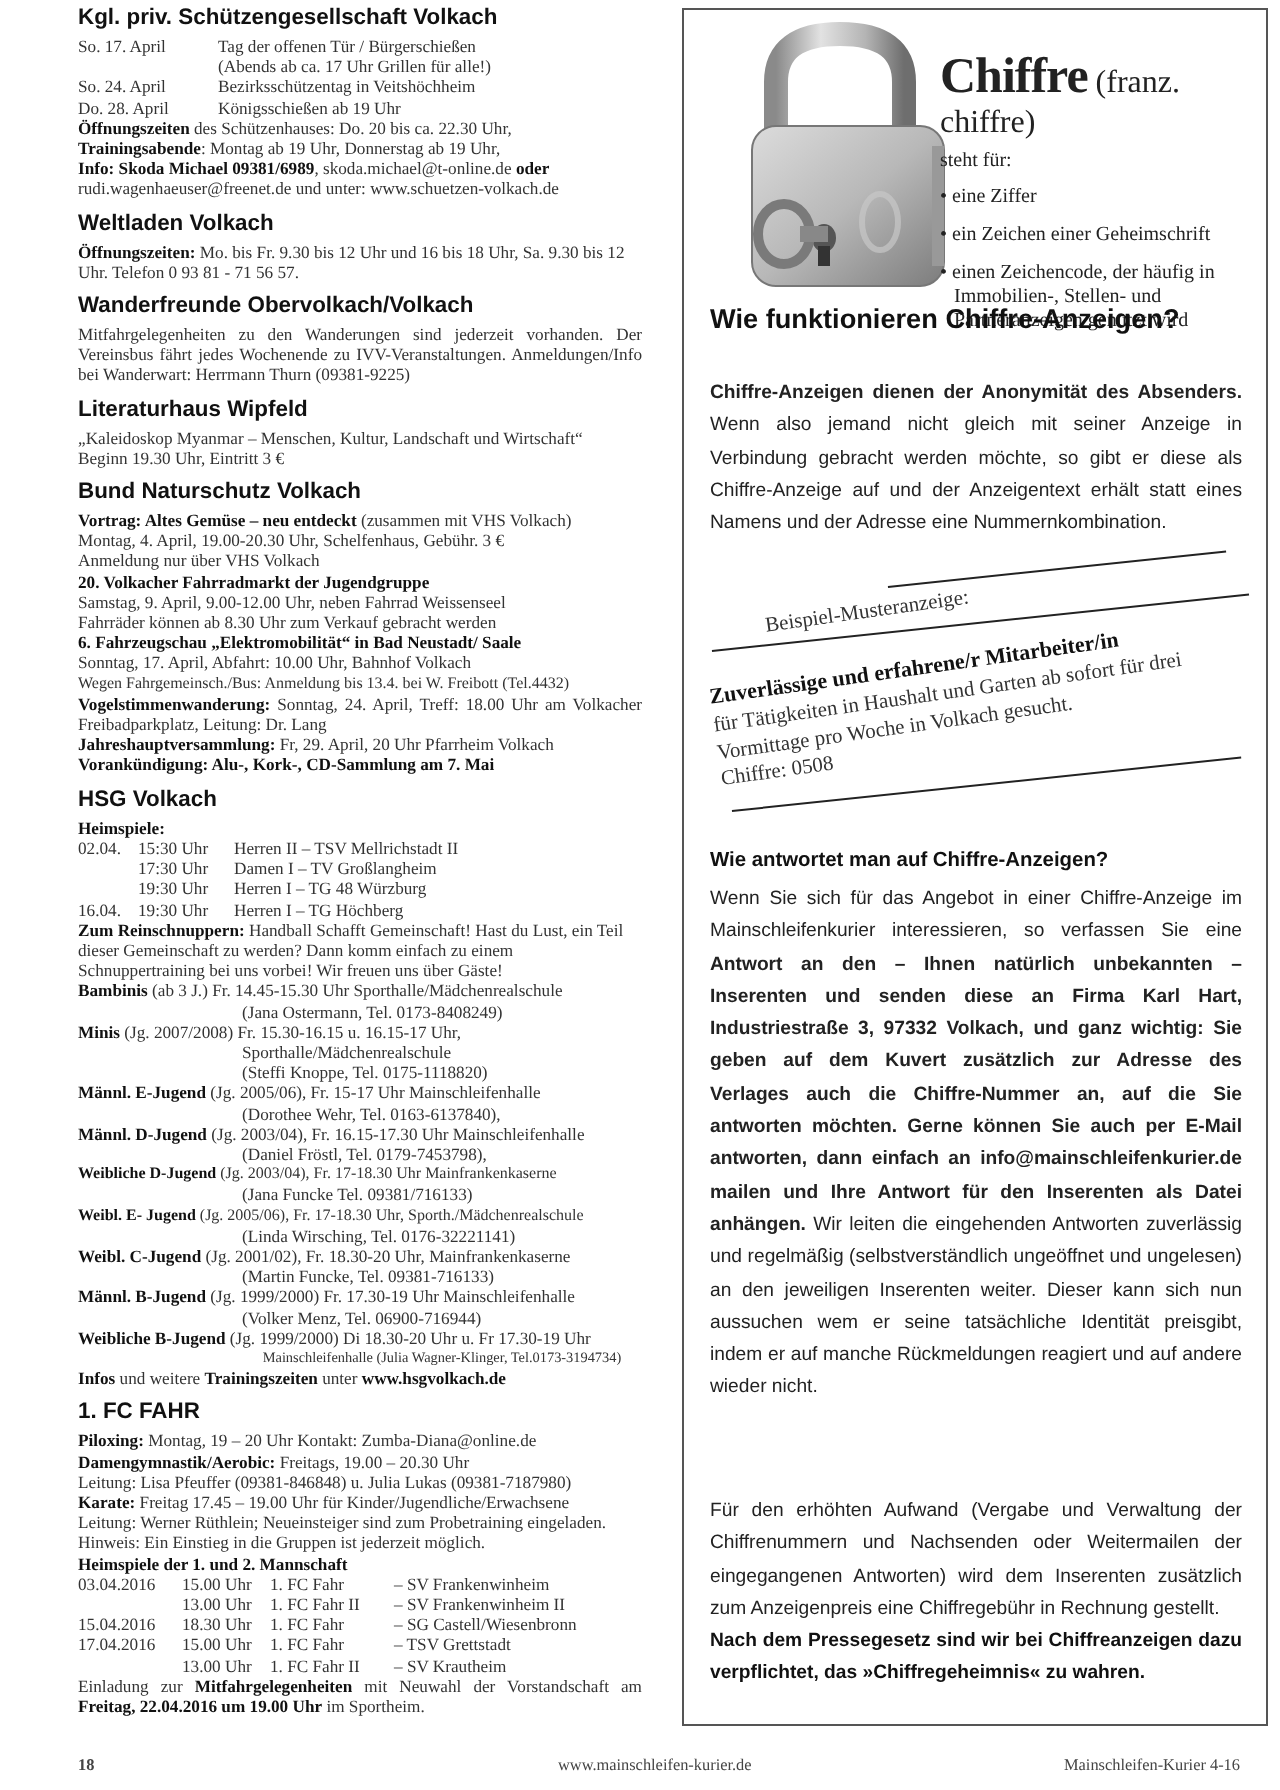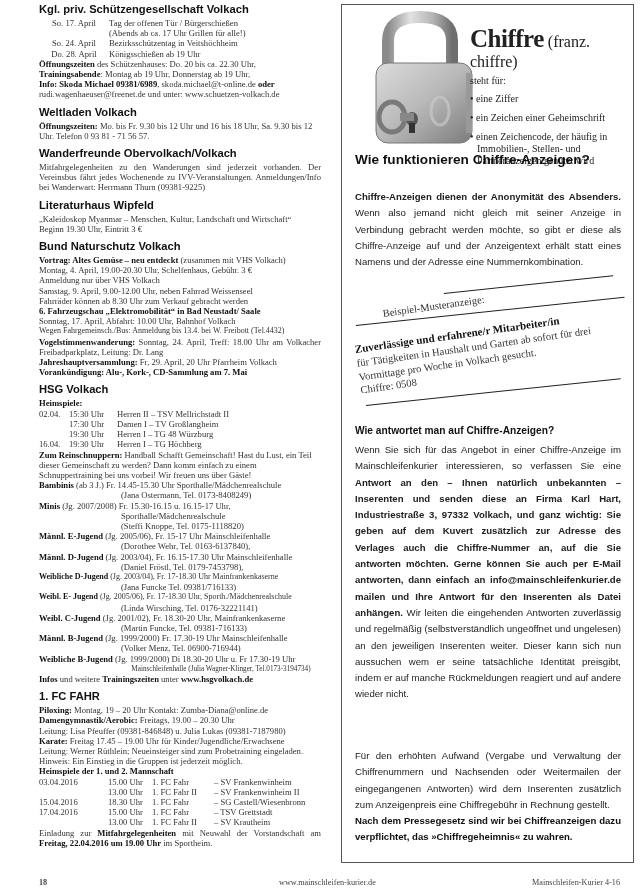--- a/index.html
+++ b/index.html
@@ -4,27 +4,27 @@
 <style>
   html, body { margin:0; padding:0; background:#fff; }
   body { width:640px; height:895px; position:relative; overflow:hidden; color:#222; }
 
   
   #left { position:absolute; left:39px; top:3px; width:282px; font-family:"Liberation Serif", serif; font-size:8.6px; line-height:10.2px; color:#333; }
   #left h2 { font-family:"Liberation Sans", sans-serif; font-size:11.2px; font-weight:bold; margin:0 0 2px 0; color:#111; line-height:13px; }
   #left .sec { margin-bottom:6px; }
   #left b { color:#111; }
   .row { display:flex; }
-  .c-date { width:70px; flex:none;text-align:center; }
+  .c-date { width:70px; flex:none; }
   .j { text-align:justify; }
   .ind { padding-left:82px; }
   .small { font-size:7.2px;text-align:center; }
   .hs-d { width:30px; flex:none; }
   .hs-t { width:48px; flex:none; }
-  .fc-d { width:69px; flex:none; }
+  .fc-d { width:52px; flex:none; }
   .fc-t { width:44px; flex:none; }
   .fc-h { width:62px; flex:none; }
 
   
   #box { position:absolute; left:341px; top:4px; width:293px; height:859px; border:1.3px solid #555; box-sizing:border-box; }
   #lock { position:absolute; left:20px; top:6px; width:120px; height:135px; }
   #chiffre-head { position:absolute; left:128px; top:20px; width:160px; font-family:"Liberation Serif", serif; color:#222; }
   #chiffre-head .big { font-size:25px; font-weight:bold; letter-spacing:-0.5px; }
   #chiffre-head .sub { font-size:16px; }
   #chiffre-head p { margin:3px 0 0 0; font-size:10px; line-height:13px; }
@@ -93,20 +93,21 @@
     <h2>Literaturhaus Wipfeld</h2>
     <div>„Kaleidoskop Myanmar – Menschen, Kultur, Landschaft und Wirtschaft“</div>
     <div>Beginn 19.30 Uhr, Eintritt 3 €</div>
   </div>
 
   <div class="sec">
     <h2>Bund Naturschutz Volkach</h2>
     <div><b>Vortrag: Altes Gemüse – neu entdeckt</b><span> (zusammen mit VHS Volkach)</span></div>
     <div>Montag, 4. April, 19.00-20.30 Uhr, Schelfenhaus, Gebühr. 3 €</div>
     <div>Anmeldung nur über VHS Volkach</div>
+    <div><b>20. Volkacher Fahrradmarkt der Jugendgruppe</b></div>
     <div>Samstag, 9. April, 9.00-12.00 Uhr, neben Fahrrad Weissenseel</div>
     <div>Fahrräder können ab 8.30 Uhr zum Verkauf gebracht werden</div>
     <div><b>6. Fahrzeugschau „Elektromobilität“ in Bad Neustadt/ Saale</b></div>
     <div>Sonntag, 17. April, Abfahrt: 10.00 Uhr, Bahnhof Volkach</div>
     <div style="font-size:8px">Wegen Fahrgemeinsch./Bus: Anmeldung bis 13.4. bei W. Freibott (Tel.4432)</div>
     <div class="j"><b>Vogelstimmenwanderung:</b><span> Sonntag, 24. April, Treff: 18.00 Uhr am Volkacher Freibadparkplatz, Leitung: Dr. Lang</span></div>
     <div><b>Jahreshauptversammlung:</b><span> Fr, 29. April, 20 Uhr Pfarrheim Volkach</span></div>
     <div><b>Vorankündigung: Alu-, Kork-, CD-Sammlung am 7. Mai</b></div>
   </div>
 

